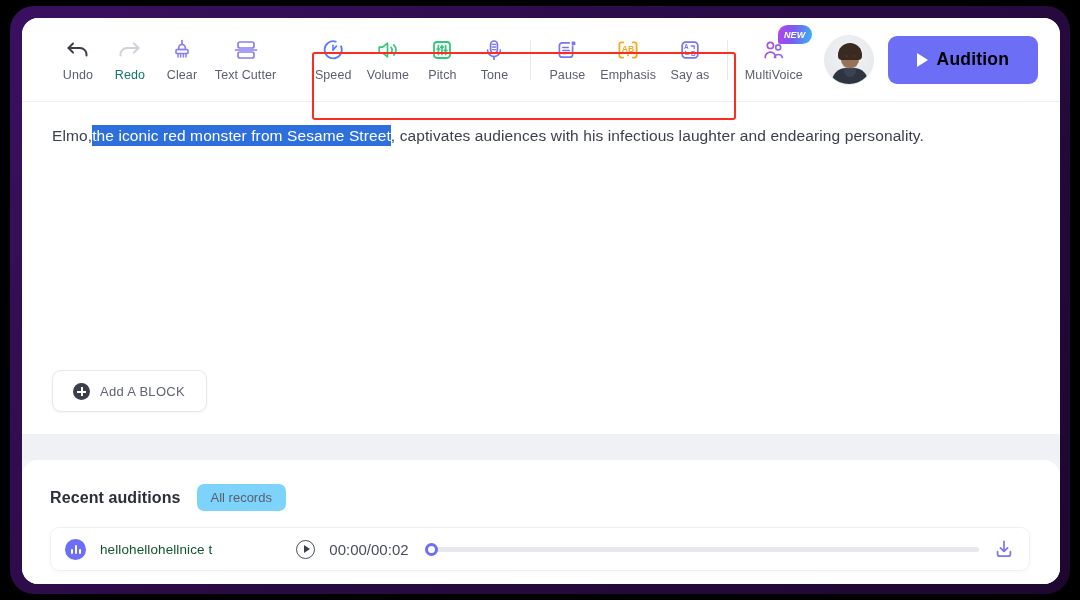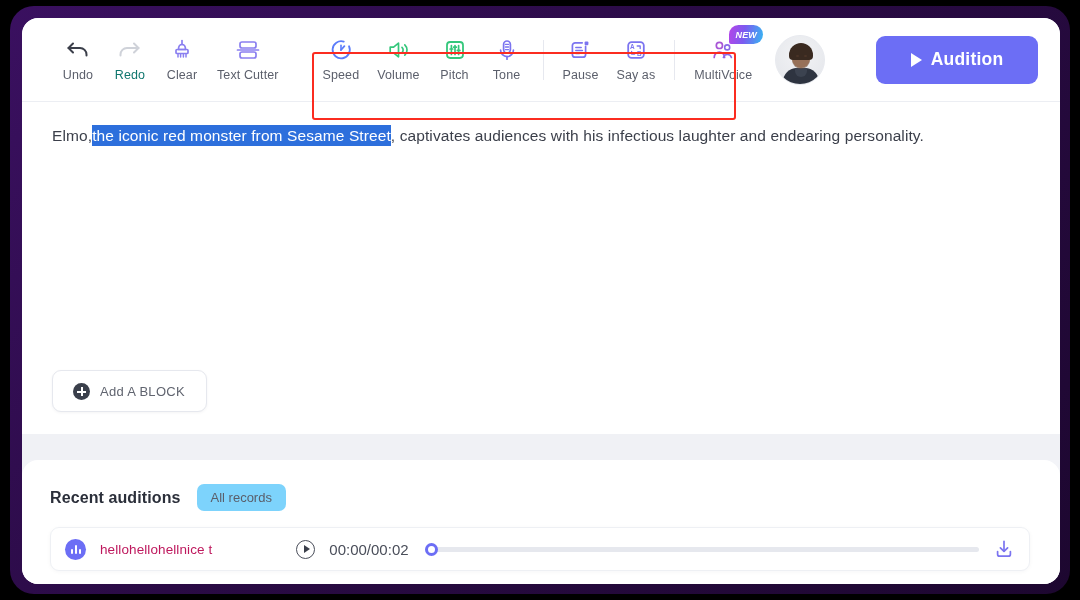--- a/index.html
+++ b/index.html
@@ -94,21 +94,21 @@
   .av-beard { position:absolute; left:16px; top:24px; width:18px; height:9px; border-radius:0 0 9px 9px; background:#6d5140; opacity:.55; }
   .av-body { position:absolute; left:7px; top:32px; width:36px; height:22px; border-radius:14px 14px 0 0; background:#2e3440; }
   .av-collar { position:absolute; left:19px; top:32px; width:12px; height:9px; background:#3c4350; border-radius:0 0 6px 6px; }
 
   .audition-btn {
     display: flex; align-items: center; justify-content: center;
     gap: 9px;
     width: 162px; height: 48px;
     border-radius: 9px;
     background: #6c6ef5;
-    color: #ffffff;
+    color: #000000;
     font-size: 17.5px; font-weight: bold;
     letter-spacing: .2px;
     cursor: pointer;
     margin-left: auto;
   }
   .play-tri {
     width: 0; height: 0;
     border-left: 11px solid #fff;
     border-top: 7px solid transparent;
     border-bottom: 7px solid transparent;
@@ -184,21 +184,21 @@
     box-shadow: 0 1px 4px rgba(30,35,60,.04);
   }
   .wave-ic {
     width: 21px; height: 21px; border-radius: 50%;
     background: #6c6ef5;
     display: flex; align-items: flex-end; justify-content: center;
     gap: 2px; padding-bottom: 6px;
     flex: 0 0 auto;
   }
   .wb { width: 2px; background: #fff; border-radius: 1px; }
-  .audio-name { font-size: 13.5px; color: #be185d; margin-left: 14px; letter-spacing: .1px; }
+  .audio-name { font-size: 13.5px; color: #14532d; margin-left: 14px; letter-spacing: .1px; }
   .play-circle {
     margin-left: 84px;
     width: 19px; height: 19px; border-radius: 50%;
     border: 1.6px solid #4a4e5a;
     display: flex; align-items: center; justify-content: center;
     cursor: pointer; flex: 0 0 auto;
   }
   .play-circle .t {
     width: 0; height: 0;
     border-left: 6px solid #3b3f4a;
@@ -325,20 +325,31 @@
           <span class="ic">
             <svg width="24" height="24" viewBox="0 0 24 24" fill="none">
               <path d="M17.6 8.4 v8 a2.8 2.8 0 0 1 -2.8 2.8 H7.2 a2.8 2.8 0 0 1 -2.8 -2.8 V7.6 a2.8 2.8 0 0 1 2.8 -2.8 h7" stroke="#7b74f0" stroke-width="1.7" stroke-linecap="round"></path>
               <path d="M7.8 9.6 h5.4 M7.8 12.6 h6.6 M7.8 15.4 h3.6" stroke="#7b74f0" stroke-width="1.5" stroke-linecap="round"></path>
               <rect x="16.6" y="3.4" width="3.8" height="3.8" rx="1" fill="#7b74f0"></rect>
             </svg>
           </span>
           <span class="lbl">Pause</span>
         </div>
 
+        <div class="tool">
+          <span class="ic">
+            <svg width="26" height="24" viewBox="0 0 26 24" fill="none">
+              <path d="M8.2 4.4 H6.4 a2 2 0 0 0 -2 2 v11.2 a2 2 0 0 0 2 2 h1.8" stroke="#f5a623" stroke-width="1.8" stroke-linecap="round"></path>
+              <path d="M17.8 4.4 h1.8 a2 2 0 0 1 2 2 v11.2 a2 2 0 0 1 -2 2 h-1.8" stroke="#f5a623" stroke-width="1.8" stroke-linecap="round"></path>
+              <text x="13" y="14.4" font-family="Liberation Sans, sans-serif" font-size="8.6" font-weight="bold" fill="#f5a623" text-anchor="middle">AB</text>
+              <circle cx="13" cy="17.2" r="1" fill="#f5a623"></circle>
+            </svg>
+          </span>
+          <span class="lbl">Emphasis</span>
+        </div>
 
         <div class="tool">
           <span class="ic">
             <svg width="24" height="24" viewBox="0 0 24 24" fill="none">
               <rect x="4.2" y="4.2" width="15.6" height="15.6" rx="3.4" stroke="#7b74f0" stroke-width="1.8"></rect>
               <text x="8.4" y="11.4" font-family="Liberation Sans, sans-serif" font-size="6.4" font-weight="bold" fill="#7b74f0" text-anchor="middle">A</text>
               <text x="15.4" y="17.6" font-family="Liberation Sans, sans-serif" font-size="6.4" font-weight="bold" fill="#7b74f0" text-anchor="middle">B</text>
               <path d="M13.2 8 h3 v2.6" stroke="#7b74f0" stroke-width="1.3" stroke-linecap="round" stroke-linejoin="round"></path>
               <path d="M10.6 16 h-3 v-2.6" stroke="#7b74f0" stroke-width="1.3" stroke-linecap="round" stroke-linejoin="round"></path>
             </svg>

